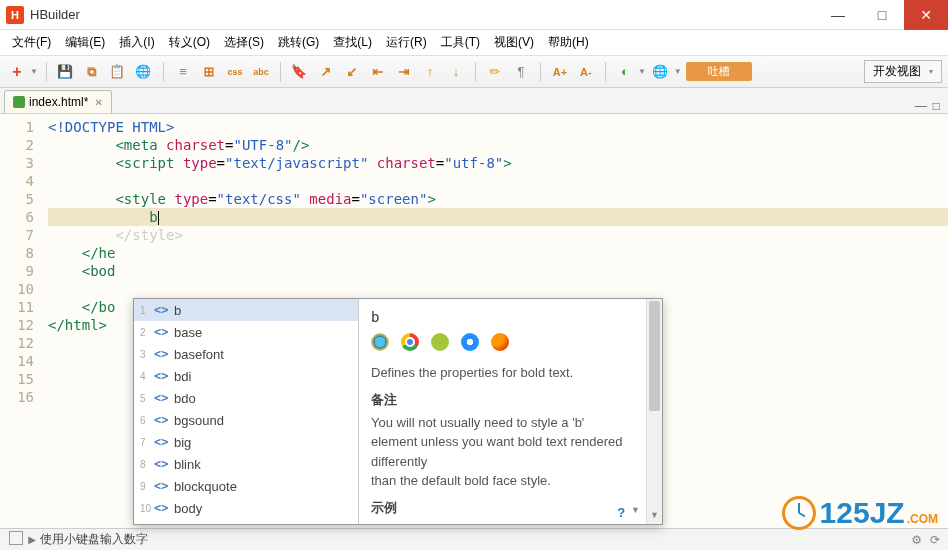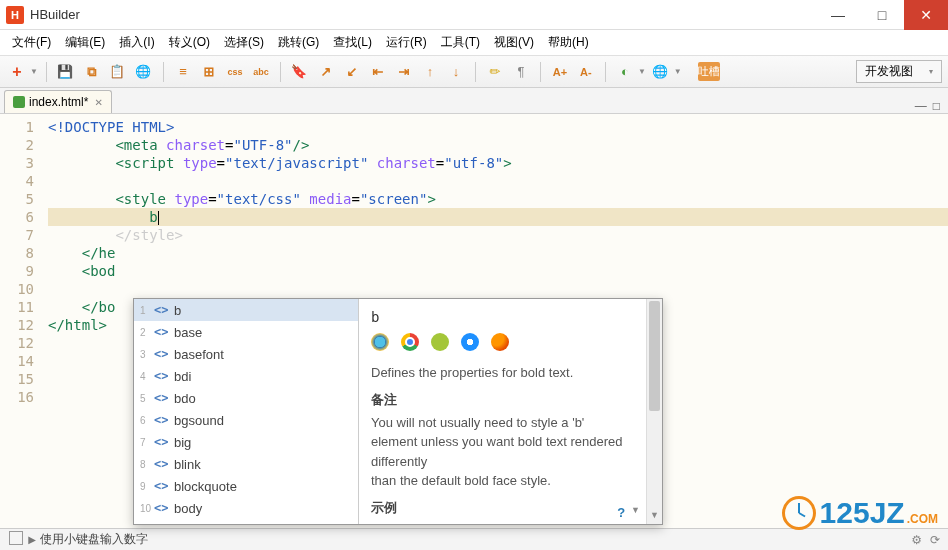--- a/index.html
+++ b/index.html
@@ -18,40 +18,40 @@
 .menubar { height: 26px; display: flex; align-items: center; padding-left: 6px; gap: 2px; border-bottom: 1px solid #e0e0e0; font-size: 12px; }
 .menubar span { padding: 3px 6px; cursor: pointer; }
 
 
 .toolbar { height: 32px; background: linear-gradient(#fafafa,#f0f0f0); border-bottom: 1px solid #d0d0d0; display: flex; align-items: center; padding: 0 6px; gap: 4px; }
 .toolbar .tbtn { width: 22px; height: 22px; display: inline-flex; align-items: center; justify-content: center; font-size: 13px; cursor: pointer; }
 .toolbar .sep { width: 1px; height: 20px; background: #ccc; margin: 0 4px; }
 .toolbar .new { color: #e8481f; font-weight: bold; font-size: 16px; }
 .toolbar .orange { color: #d67a1f; font-weight: bold; }
 .toolbar .green { color: #4a9e3f; }
-.toolbar .orange-btn { background: #e89844; color: #fff; padding: 2px 0; border-radius: 2px; font-size: 11px; margin-left: 12px; }
+.toolbar .orange-btn { background: #e89844; color: #fff; padding: 2px 22px; border-radius: 2px; font-size: 11px; }
 .toolbar .caret { font-size: 8px; color: #888; margin-left: -2px; }
-.view-label { margin-left: auto; border: 1px solid #bbb; padding: 2px 8px; background: #f8f8f8; display: flex; align-items: center; gap: 16px; }
+.view-label { margin-left: auto; border: 1px solid #bbb; padding: 2px 8px; background: #f8f8f8; display: flex; align-items: center; gap: 8px; }
 
 
 .tabbar { height: 26px; border-bottom: 1px solid #d0d0d0; display: flex; align-items: flex-end; padding-left: 4px; background: #f4f4f4; }
 .tab { border: 1px solid #bbb; border-bottom: none; padding: 4px 8px; background: #fcf9ef; font-size: 12px; display: flex; align-items: center; gap: 4px; border-radius: 3px 3px 0 0; }
 .tab .ficon { width: 12px; height: 12px; background: #4a9e3f; border-radius: 2px; display: inline-block; }
 .tab .close { color: #888; font-size: 10px; cursor: pointer; margin-left: 2px; }
 .tabbar .right { margin-left: auto; padding-right: 8px; display: flex; gap: 6px; color: #666; }
 
 
 .editor { display: flex; height: 426px; font-family: Consolas, monospace; font-size: 14px; position: relative; background: #fdfcf7; }
 .gutter { width: 48px; text-align: right; color: #b8a98f; padding-top: 4px; user-select: none; background: #fdfcf7; }
 .gutter div { padding-right: 14px; height: 18px; line-height: 18px; }
 .code { flex: 1; padding-top: 4px; position: relative; }
 .code .line { height: 18px; line-height: 18px; white-space: pre; }
 .code .hl { background: #f0e5c6; }
 .k-tag { color: #1a7a4c; }
-.k-attr { color: #8b5cf6; }
+.k-attr { color: #be185d; }
 .k-str { color: #2a5fbf; }
 .k-decl { color: #2a5fbf; }
 .cursor-caret { display: inline-block; width: 1px; height: 14px; background: #000; vertical-align: middle; }
 
 
 .popup { position: absolute; left: 133px; top: 298px; width: 530px; height: 227px; display: flex; border: 1px solid #999; background: #fff; box-shadow: 0 3px 10px rgba(0,0,0,.25); z-index: 20; }
 .popup-list { width: 225px; border-right: 1px solid #ccc; overflow: hidden; }
 .popup-list .row { display: flex; align-items: center; height: 22px; padding-left: 6px; cursor: pointer; }
 .popup-list .row.sel { background: #d8e4f2; }
 .popup-list .idx { width: 14px; color: #aaa; font-size: 10px; }

